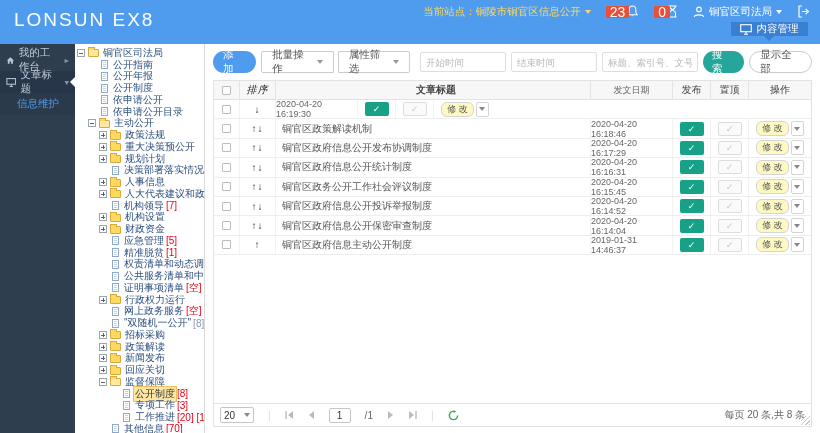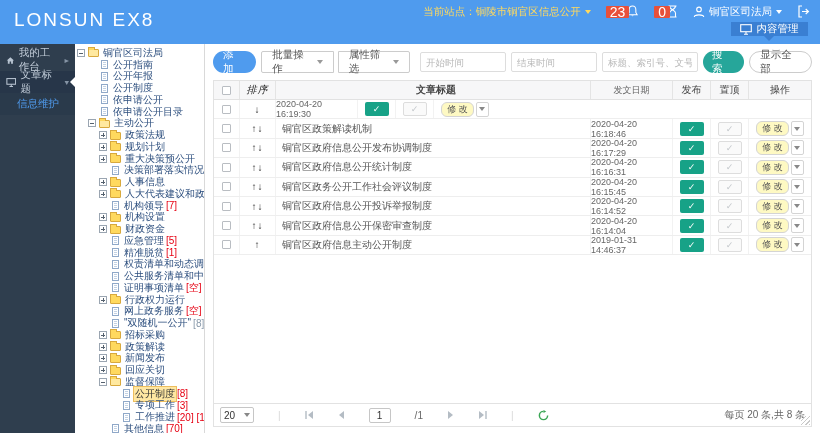--- a/index.html
+++ b/index.html
@@ -105,21 +105,21 @@
              display:flex; align-items:center; justify-content:center; cursor:pointer; }
   .btn-topb { width:24px; height:14px; border-radius:2px; background:#fafafa; border:1px solid #ddd;
               color:#c3c7cb; font-size:9px; display:flex; align-items:center; justify-content:center; cursor:pointer; }
   .btn-edit { height:15px; padding:0 5px; border:1px solid #d4d4d4; background:#fef9c3; font-size:9px;
               color:#555; border-radius:6px; display:flex; align-items:center; cursor:pointer; }
   .btn-drop { width:13px; height:15px; border:1px solid #d4d4d4; background:#fff; border-radius:2px;
               display:flex; align-items:center; justify-content:center; color:#888; cursor:pointer; }
 
   
   .g-pager { flex:none; height:23px; border-top:1px solid #e2e2e2; display:flex; align-items:center;
-             padding:0 6px; gap:24px; font-size:10px; color:#666; position:relative; }
+             padding:0 6px; gap:14px; font-size:10px; color:#666; position:relative; }
   .p-select { width:34px; height:16px; border:1px solid #c6c6c6; border-radius:2px; display:flex;
               align-items:center; justify-content:space-between; padding:0 3px; background:#fff;
               color:#333; cursor:pointer; }
   .p-sep { color:#d8d8d8; }
   .p-btn { display:flex; align-items:center; cursor:pointer; }
   .p-input { width:22px; height:15px; border:1px solid #c6c6c6; text-align:center; font-size:10px;
              color:#333; border-radius:2px; outline:none; font-family:"Liberation Sans",sans-serif; }
   .p-summary { margin-left:auto; font-size:10px; color:#666; }
   .grip { position:absolute; right:1px; bottom:1px; width:9px; height:9px;
           background:repeating-linear-gradient(135deg,#c9c9c9 0 1px,transparent 1px 3px); }
@@ -254,27 +254,27 @@
     <div class="t-row">
       <span class="t-ind" style="width: 22px;"></span>
       <span class="t-toggle plus"></span>
       <span class="t-folder"></span>
       <span class="t-label">政策法规</span>
     </div>
     <div class="t-row">
       <span class="t-ind" style="width: 22px;"></span>
       <span class="t-toggle plus"></span>
       <span class="t-folder"></span>
+      <span class="t-label">重大决策预公开</span>
+    </div>
+    <div class="t-row">
+      <span class="t-ind" style="width: 22px;"></span>
+      <span class="t-toggle plus"></span>
+      <span class="t-folder"></span>
       <span class="t-label">规划计划</span>
-    </div>
-    <div class="t-row">
-      <span class="t-ind" style="width: 22px;"></span>
-      <span class="t-toggle plus"></span>
-      <span class="t-folder"></span>
-      <span class="t-label">重大决策预公开</span>
     </div>
     <div class="t-row">
       <span class="t-ind" style="width: 22px;"></span>
       <span class="t-ind" style="width: 10px;"></span>
       <span class="t-file"></span>
       <span class="t-label">决策部署落实情况</span>
     </div>
     <div class="t-row">
       <span class="t-ind" style="width: 22px;"></span>
       <span class="t-toggle plus"></span>

